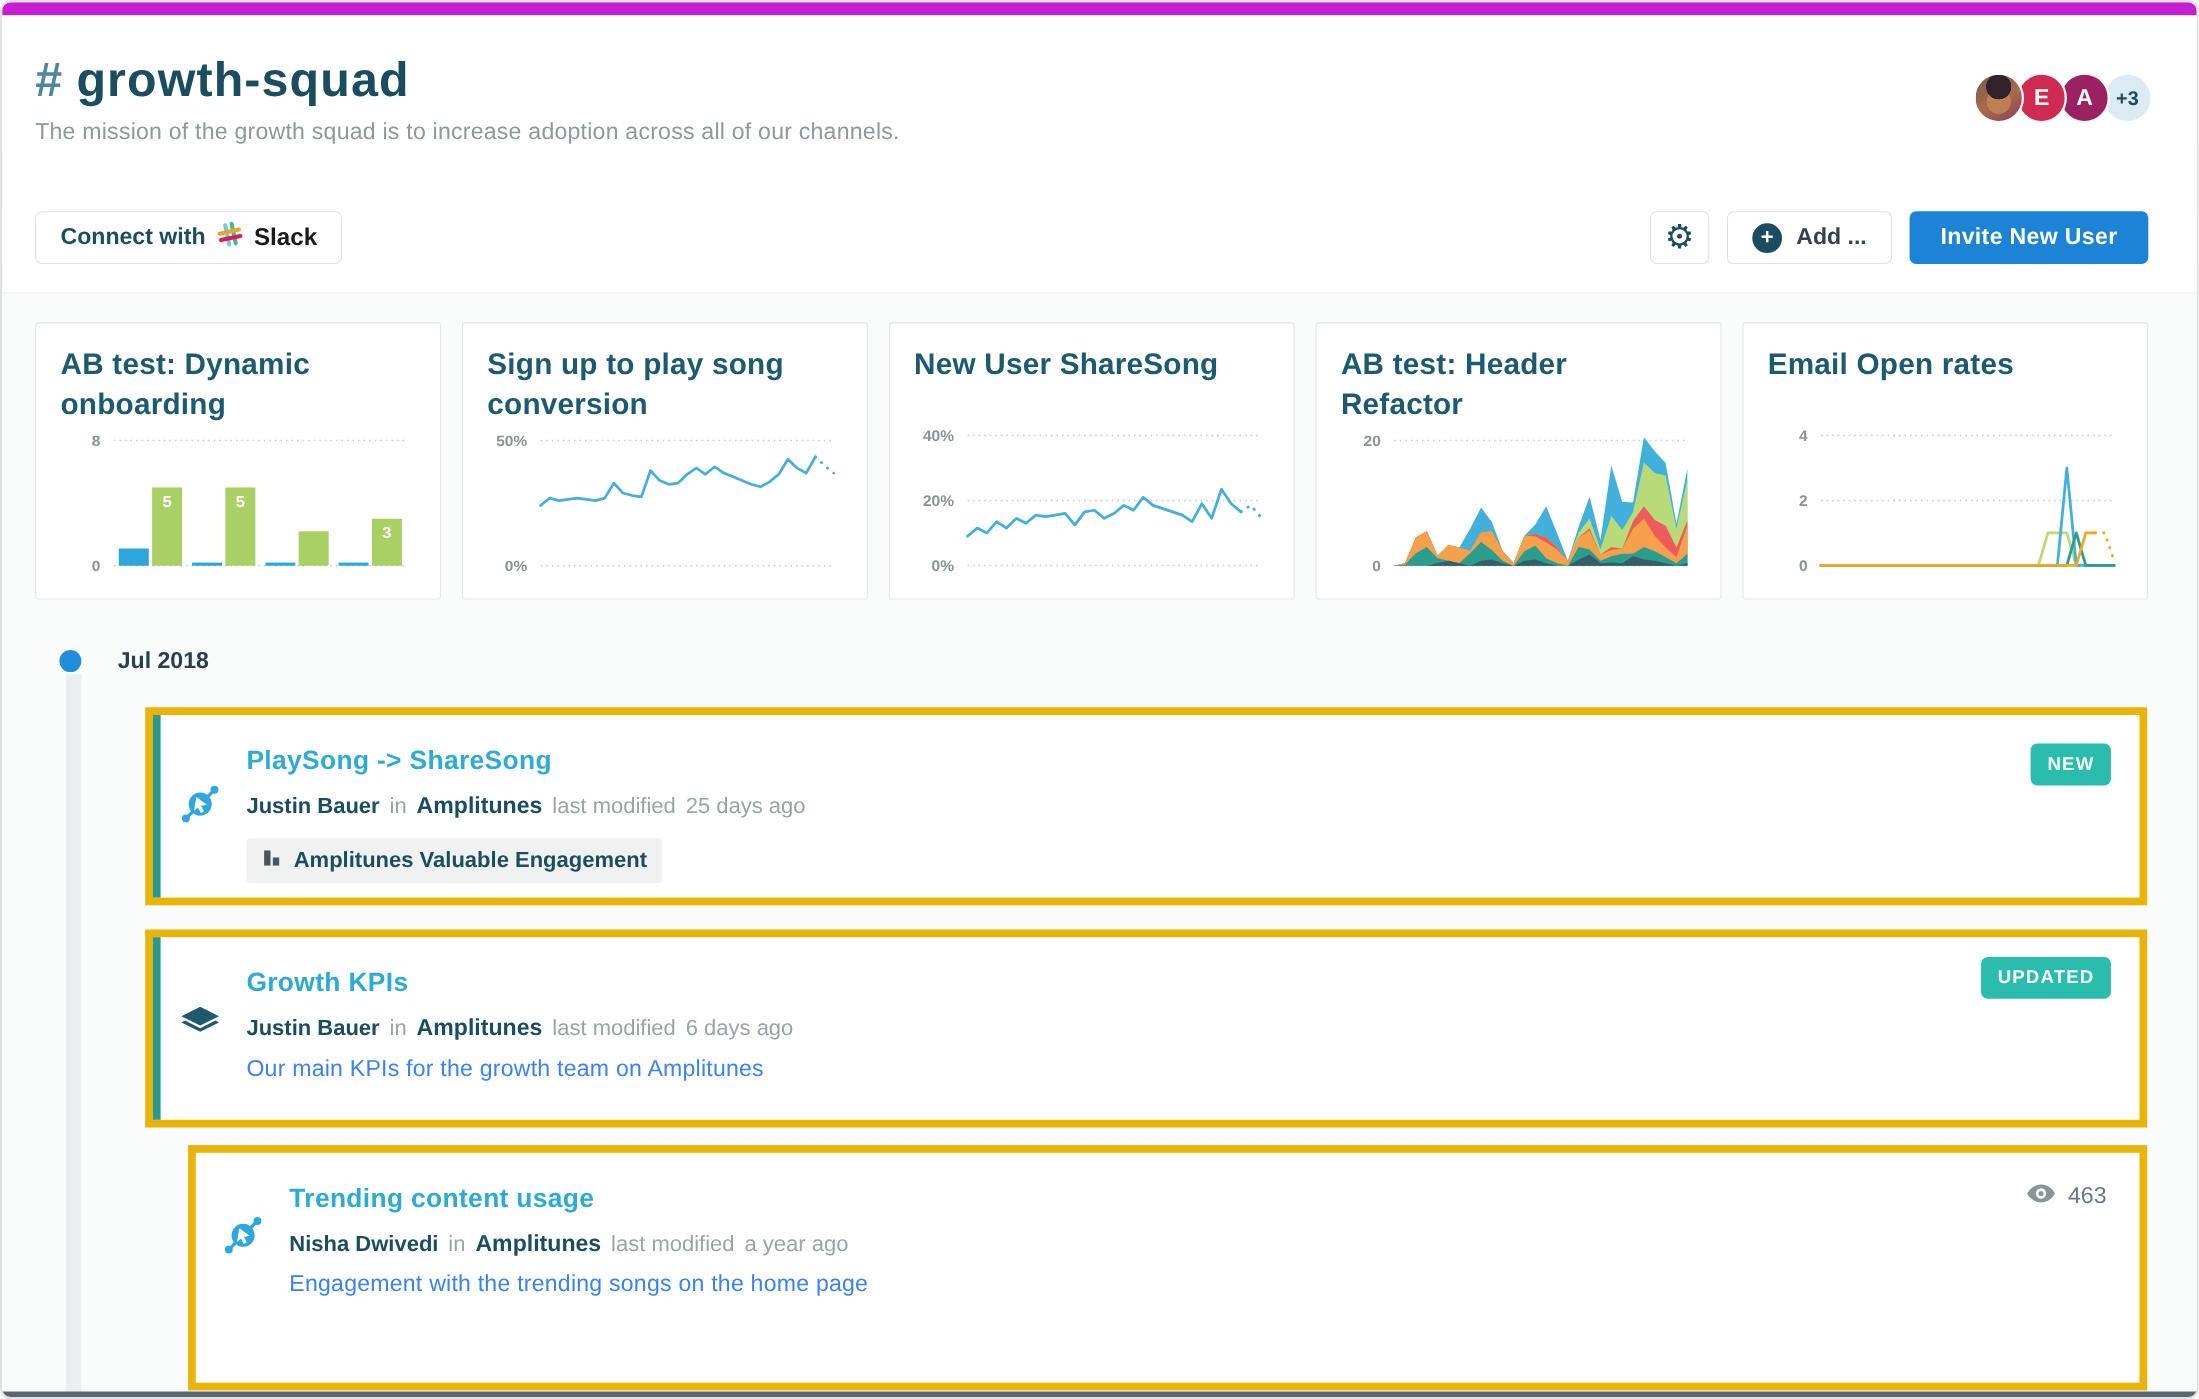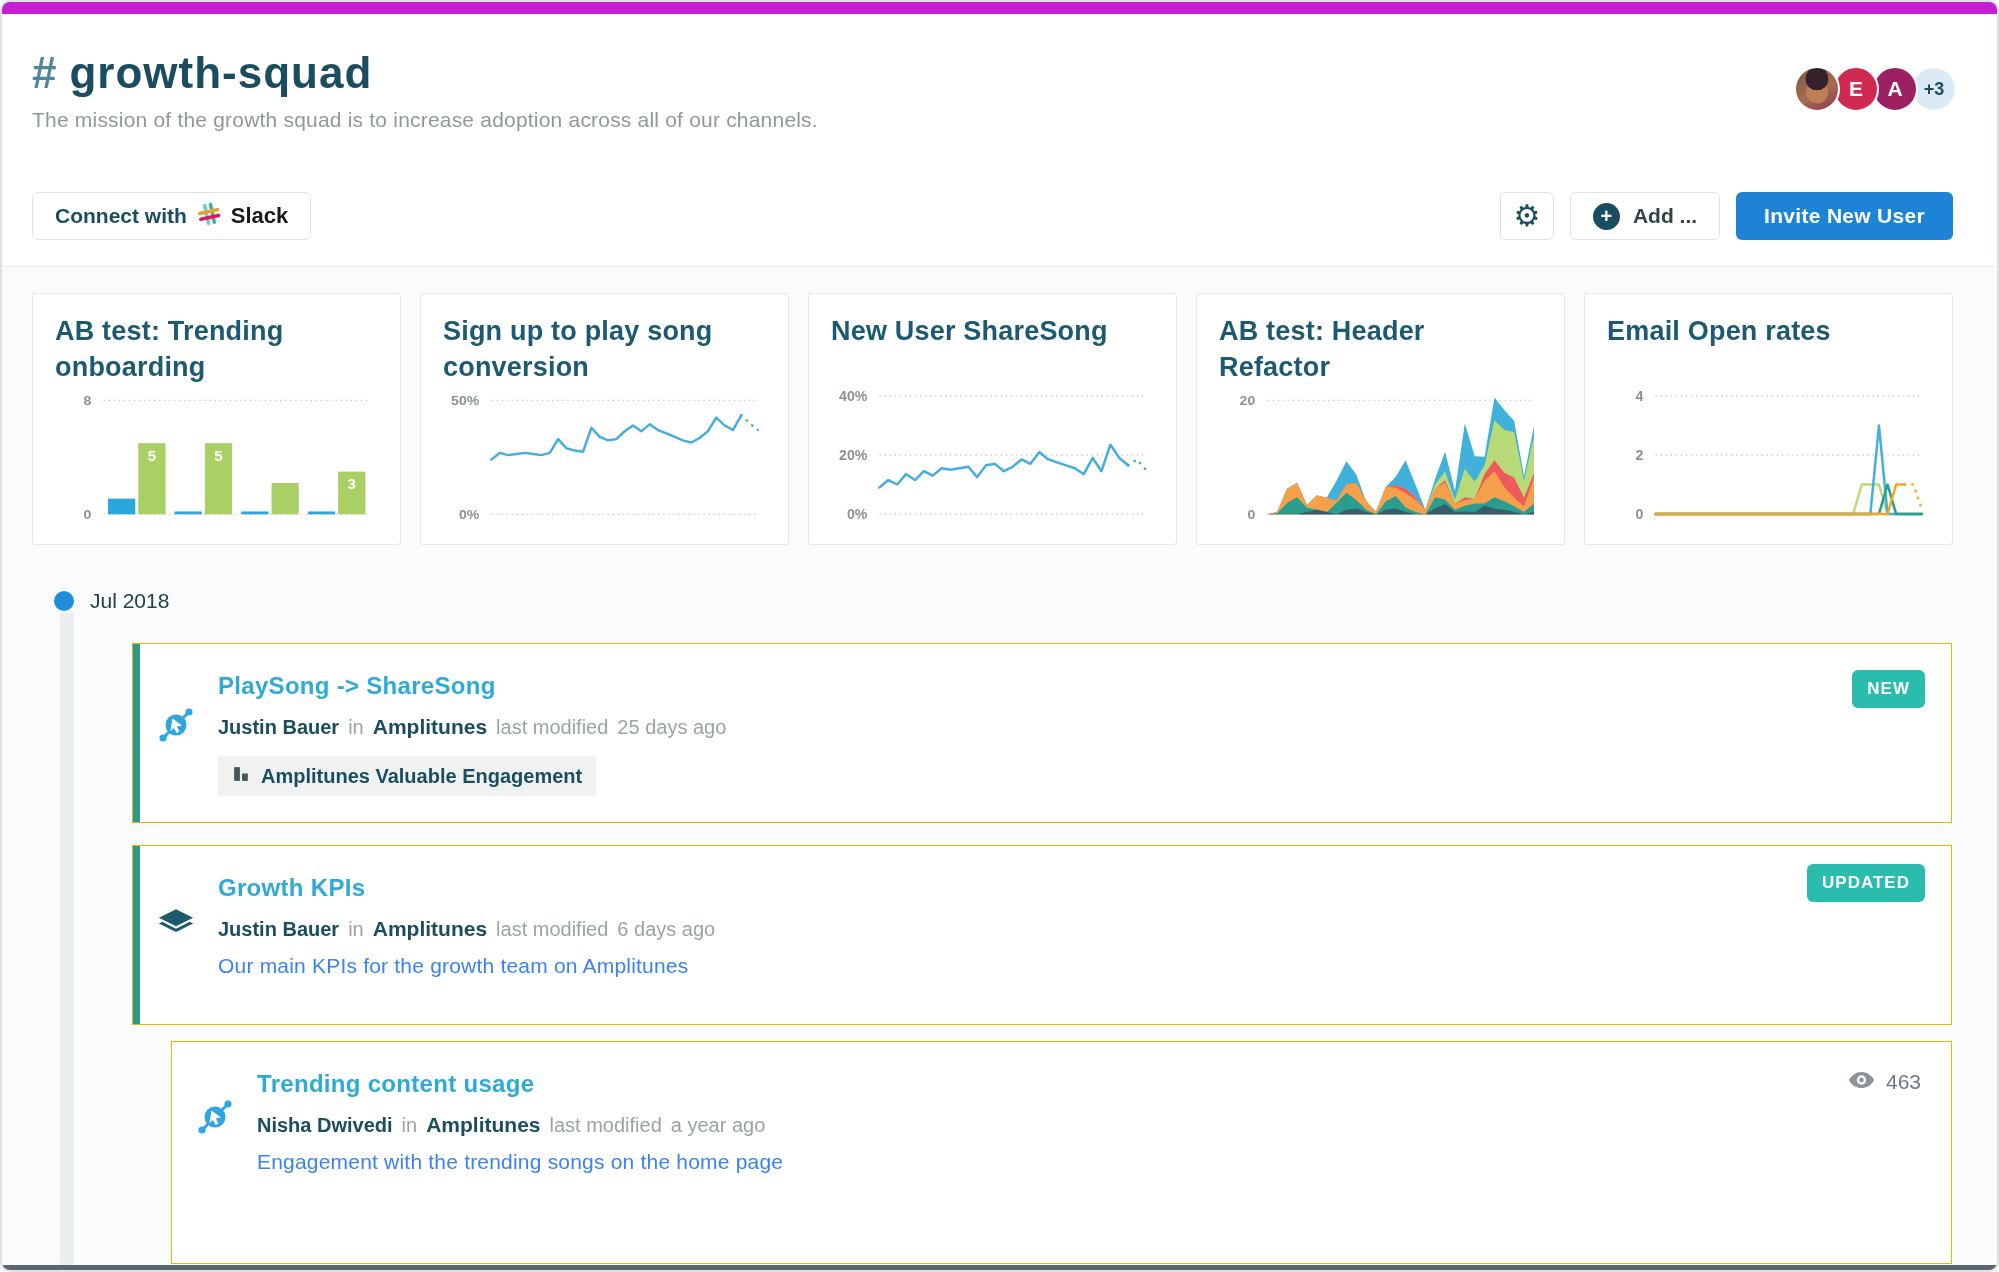--- a/index.html
+++ b/index.html
@@ -44,25 +44,25 @@
   
   .content { flex:1; background:#fafbfb; position:relative; }
   .cards-row { display:flex; gap:19px; padding:26px 44px 0 30px; position:relative; z-index:1; }
   .chart-card { flex:1; height:252px; background:#fff; border:1px solid #e4e6e7; border-radius:3px;
                 padding:20px 22px 14px; display:flex; flex-direction:column; cursor:pointer; }
   .card-title { font-size:27px; font-weight:bold; color:#1b5a70; line-height:1.32; letter-spacing:.2px; }
   .chart-card svg { width:100%; height:150px; margin-top:auto; display:block; }
 
   .timeline-head { margin:44px 0 0 52px; display:flex; align-items:center; position:relative; z-index:1; }
   .tl-dot { width:20px; height:20px; border-radius:50%; background:#1f8fdd; }
-  .tl-label { margin-left:16px; font-size:21px; font-weight:normal; color:#25404e; }
+  .tl-label { margin-left:33px; font-size:21px; font-weight:bold; color:#25404e; }
   .tl-line { position:absolute; left:58px; top:346px; bottom:0; width:14px; background:#eceff1; z-index:0; }
 
   .list { margin:30px 45px 0 130px; position:relative; z-index:1; }
-  .li-card { background:#fff; border:1px solid #eab308; position:relative; padding:28px 30px 0 85px; cursor:pointer; }
+  .li-card { background:#fff; border:7px solid #eab308; position:relative; padding:28px 30px 0 85px; cursor:pointer; }
   .li-card.h1x { height:180px; margin-bottom:22px; }
   .li-card.h2x { height:180px; margin-bottom:16px; }
   .li-card.h3x { height:223px; margin-bottom:20px;margin-left:39px; }
   .accent { position:absolute; left:0; top:0; bottom:0; width:7px; background:#2a9a8f; }
   .li-icon { position:absolute; left:24px; top:62px; }
   .li-title { font-size:24px; font-weight:bold; color:#2eaad6; letter-spacing:.3px; margin-bottom:15px; }
   .li-meta { display:flex; align-items:baseline; gap:9px; font-size:20px; color:#9aa3a7; }
   .li-meta .strong { color:#1b4d61; font-weight:bold; }
   .li-meta .ws { font-size:21px; }
   .tag { margin-top:17px; display:inline-flex; align-items:center; gap:10px; background:#f0f2f2;
@@ -119,21 +119,21 @@
         <span>Add ...</span>
       </button>
       <button class="btn invite">Invite New User</button>
     </div>
   </div>
   <div class="divider"></div>
 
   <div class="content">
     <div class="cards-row">
       <div class="chart-card">
-        <div class="card-title">AB test: Trending onboarding</div>
+        <div class="card-title">AB test: Dynamic onboarding</div>
         <svg preserveAspectRatio="none" viewBox="0 0 320 150">
             <line x1="48" y1="16" x2="312" y2="16" stroke="#c9ccce" stroke-width="1.4" stroke-dasharray="1.5 3.5"></line>
             <text x="36" y="21" text-anchor="end" fill="#8a9296" font-size="14" font-weight="bold" font-family="Liberation Sans, sans-serif">8</text>
             <line x1="48" y1="134" x2="312" y2="134" stroke="#c9ccce" stroke-width="1.4" stroke-dasharray="1.5 3.5"></line>
             <text x="36" y="139" text-anchor="end" fill="#8a9296" font-size="14" font-weight="bold" font-family="Liberation Sans, sans-serif">0</text>
             <rect x="52.5" y="117.775" width="27" height="16.224999999999994" fill="#2ba7db"></rect>
             <rect x="82.5" y="60.25" width="27" height="73.75" fill="#a8d064"></rect>
             <text x="96" y="78.25" text-anchor="middle" fill="#ffffff" font-size="15" font-weight="bold" font-family="Liberation Sans, sans-serif">5</text>
             <rect x="118.5" y="131.05" width="27" height="2.9499999999999886" fill="#2ba7db"></rect>
             <rect x="148.5" y="60.25" width="27" height="73.75" fill="#a8d064"></rect>

